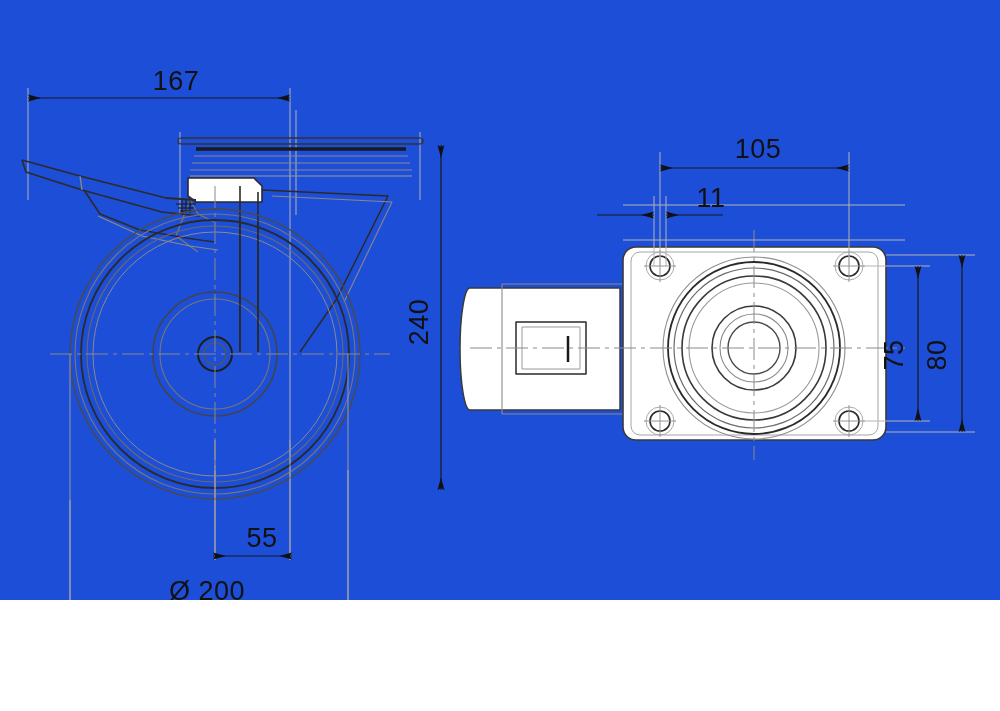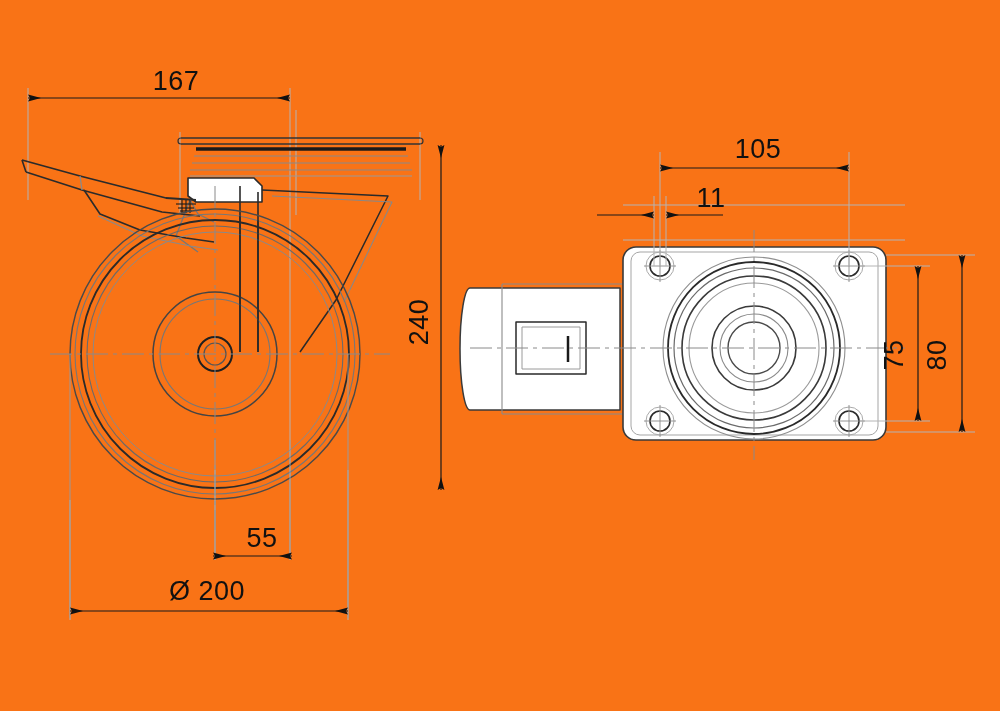--- a/index.html
+++ b/index.html
@@ -7,22 +7,22 @@
     margin: 0;
     padding: 0;
     background: #ffffff;
   }
   body {
     font-family: "Liberation Sans", sans-serif;
   }
   #sheet {
     position: relative;
     width: 1000px;
-    height: 711px;
-    background: #f97316;
+    height: 600px;
+    background: #1d4ed8;
     overflow: hidden;
   }
   #sheet svg {
     position: absolute;
     top: 0;
     left: 0;
     width: 1000px;
     height: 711px;
   }
   .dim-text {

